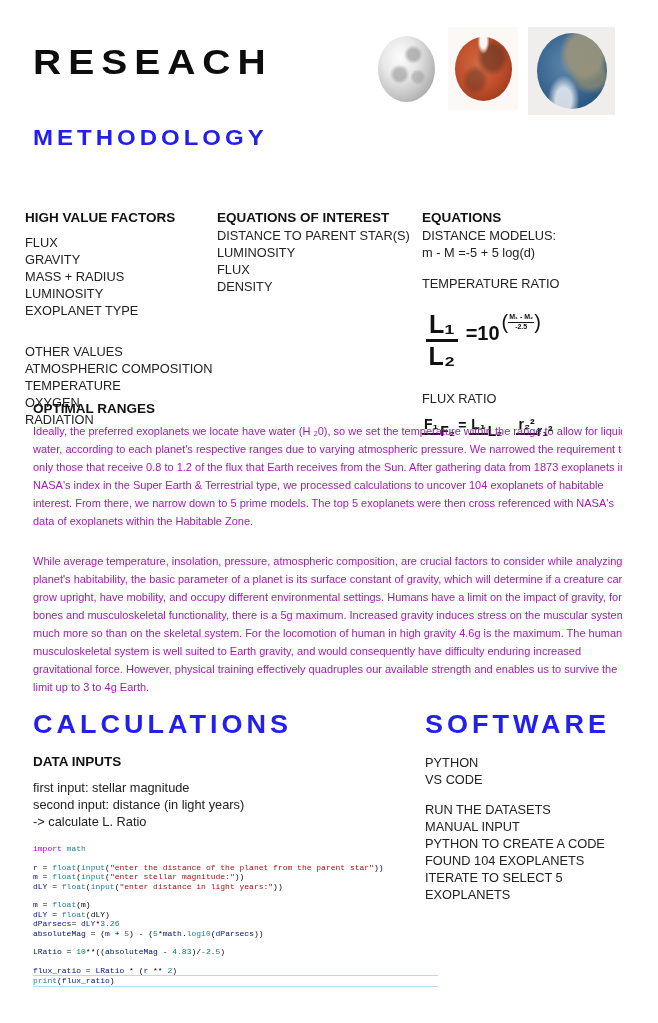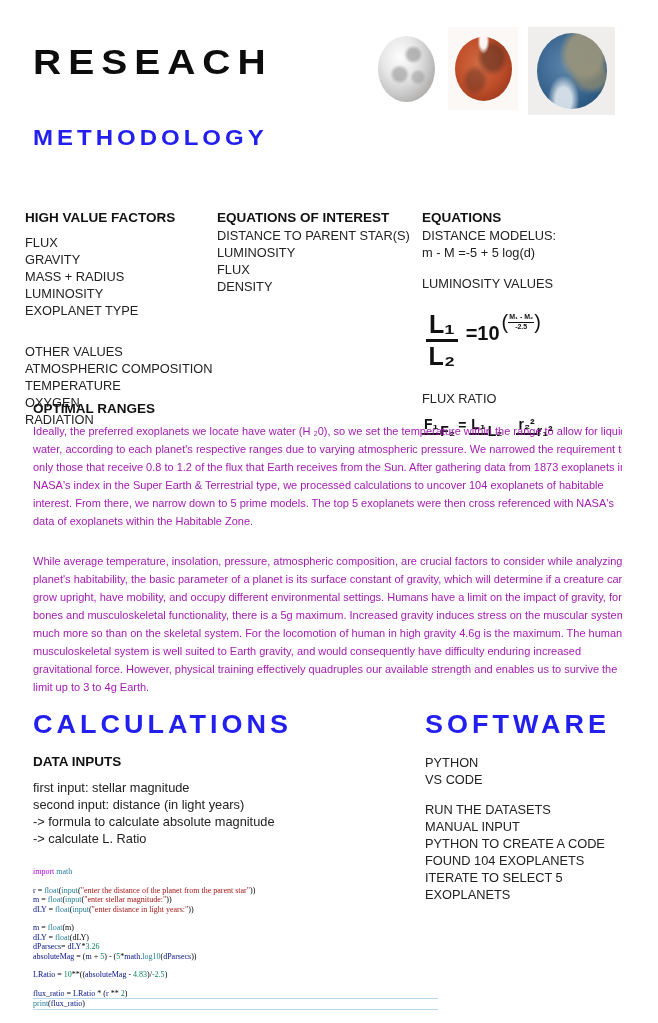--- a/index.html
+++ b/index.html
@@ -73,21 +73,21 @@
   
   .calc-soft{position:absolute;left:33px;top:710px;width:606px;display:flex;}
   .calc-col{width:392px;}
   .soft-col{width:214px;}
   .calc-heading,.soft-heading{font-size:27px;margin-bottom:13px;}
   .data-inputs-head{margin-bottom:10px;}
   .calc-lines div,.soft-list div{font-size:12.8px;line-height:17px;color:#222;}
   .soft-gap{height:13px;}
 
   
-  .code-block{margin-top:20px;font-family:Liberation Serif, serif;font-size:8px;line-height:9.4px;white-space:pre;}
+  .code-block{margin-top:14px;font-family:Liberation Mono, monospace;font-size:8px;line-height:9.4px;white-space:pre;}
   .code-line{height:9.4px;}
   .code-line.ul{border-bottom:1px solid #b9d9ee;width:405px;}
   .tok-kw{color:#af00db;}
   .tok-fn{color:#267f99;}
   .tok-var{color:#001080;}
   .tok-str{color:#a31515;}
   .tok-num{color:#098658;}
   .tok-op{color:#000000;}
   .tok-plain{color:#000000;}
 </style>
@@ -138,21 +138,21 @@
           <div>LUMINOSITY</div>
           <div>FLUX</div>
           <div>DENSITY</div>
         </div>
     </div>
 
     <div class="col3">
       <div class="bold-sub col-head">EQUATIONS</div>
       <div class="eq-line">DISTANCE MODELUS:</div>
       <div class="eq-line">m - M =-5 + 5 log(d)</div>
-      <div class="eq-label">LUMINOSITY VALUES</div>
+      <div class="eq-label">TEMPERATURE RATIO</div>
 
       <div class="lum-eq">
         <span class="bigfrac">
           <span class="bf-num">L₁</span>
           <span class="bf-den">L₂</span>
         </span>
         <span class="eq-mid">=10</span>
         <span class="exp-group">
           <span class="exp-paren">(</span>
           <span class="minifrac">
@@ -189,21 +189,20 @@
     <div class="para">While average temperature, insolation, pressure, atmospheric composition, are crucial factors to consider while analyzing a planet's habitability, the basic parameter of a planet is its surface constant of gravity, which will determine if a creature can grow upright, have mobility, and occupy different environmental settings. Humans have a limit on the impact of gravity, for bones and musculoskeletal functionality, there is a 5g maximum. Increased gravity induces stress on the muscular system much more so than on the skeletal system. For the locomotion of human in high gravity 4.6g is the maximum. The human musculoskeletal system is well suited to Earth gravity, and would consequently have difficulty enduring increased gravitational force. However, physical training effectively quadruples our available strength and enables us to survive the limit up to 3 to 4g Earth.</div>
   </div>
 
   <div class="calc-soft">
     <div class="calc-col">
       <div class="tech-heading calc-heading">CALCULATIONS</div>
       <div class="bold-sub data-inputs-head">DATA INPUTS</div>
       <div class="calc-lines">
           <div>first input: stellar magnitude</div>
           <div>second input: distance (in light years)</div>
-          <div>-&gt; formula to calculate absolute magnitude</div>
           <div>-&gt; calculate L. Ratio</div>
         </div>
       <div class="code-block"><div class="code-line"><span class="tok-kw">import</span><span class="tok-fn"> math</span></div><div class="code-line">&nbsp;</div><div class="code-line"><span class="tok-var">r</span><span class="tok-op"> = </span><span class="tok-fn">float</span><span class="tok-plain">(</span><span class="tok-fn">input</span><span class="tok-plain">(</span><span class="tok-str">"enter the distance of the planet from the parent star"</span><span class="tok-plain">))</span></div><div class="code-line"><span class="tok-var">m</span><span class="tok-op"> = </span><span class="tok-fn">float</span><span class="tok-plain">(</span><span class="tok-fn">input</span><span class="tok-plain">(</span><span class="tok-str">"enter stellar magnitude:"</span><span class="tok-plain">))</span></div><div class="code-line"><span class="tok-var">dLY</span><span class="tok-op"> = </span><span class="tok-fn">float</span><span class="tok-plain">(</span><span class="tok-fn">input</span><span class="tok-plain">(</span><span class="tok-str">"enter distance in light years:"</span><span class="tok-plain">))</span></div><div class="code-line">&nbsp;</div><div class="code-line"><span class="tok-var">m</span><span class="tok-op"> = </span><span class="tok-fn">float</span><span class="tok-plain">(m)</span></div><div class="code-line"><span class="tok-var">dLY</span><span class="tok-op"> = </span><span class="tok-fn">float</span><span class="tok-plain">(dLY)</span></div><div class="code-line"><span class="tok-var">dParsecs</span><span class="tok-op">= </span><span class="tok-var">dLY</span><span class="tok-op">*</span><span class="tok-num">3.26</span></div><div class="code-line"><span class="tok-var">absoluteMag</span><span class="tok-op"> = (</span><span class="tok-var">m</span><span class="tok-op"> + </span><span class="tok-num">5</span><span class="tok-op">) - (</span><span class="tok-num">5</span><span class="tok-op">*</span><span class="tok-var">math</span><span class="tok-plain">.</span><span class="tok-fn">log10</span><span class="tok-plain">(</span><span class="tok-var">dParsecs</span><span class="tok-plain">))</span></div><div class="code-line">&nbsp;</div><div class="code-line"><span class="tok-var">LRatio</span><span class="tok-op"> = </span><span class="tok-num">10</span><span class="tok-op">**</span><span class="tok-plain">((</span><span class="tok-var">absoluteMag</span><span class="tok-op"> - </span><span class="tok-num">4.83</span><span class="tok-plain">)/</span><span class="tok-num">-2.5</span><span class="tok-plain">)</span></div><div class="code-line">&nbsp;</div><div class="code-line ul"><span class="tok-var">flux_ratio</span><span class="tok-op"> = </span><span class="tok-var">LRatio</span><span class="tok-op"> * (</span><span class="tok-var">r</span><span class="tok-op"> ** </span><span class="tok-num">2</span><span class="tok-plain">)</span></div><div class="code-line ul"><span class="tok-fn">print</span><span class="tok-plain">(</span><span class="tok-var">flux_ratio</span><span class="tok-plain">)</span></div></div>
     </div>
     <div class="soft-col">
       <div class="tech-heading soft-heading">SOFTWARE</div>
       <div class="soft-list">
           <div>PYTHON</div>
           <div>VS CODE</div>
         </div>

